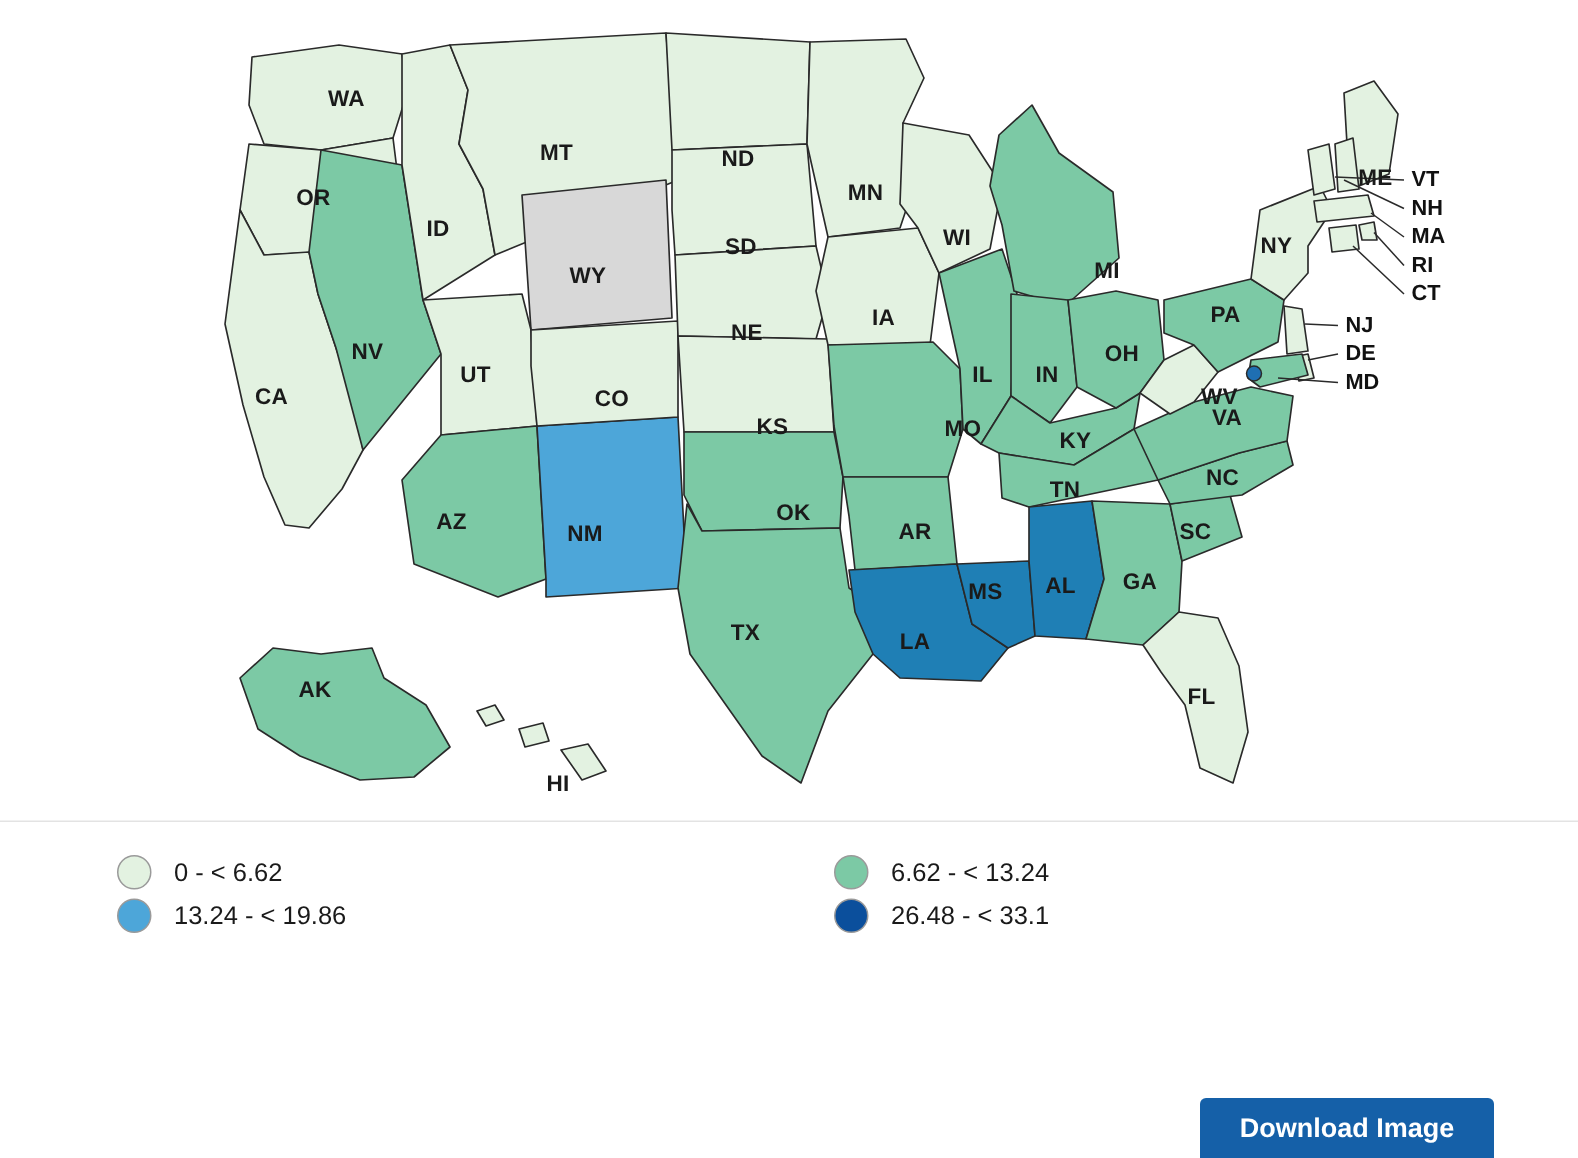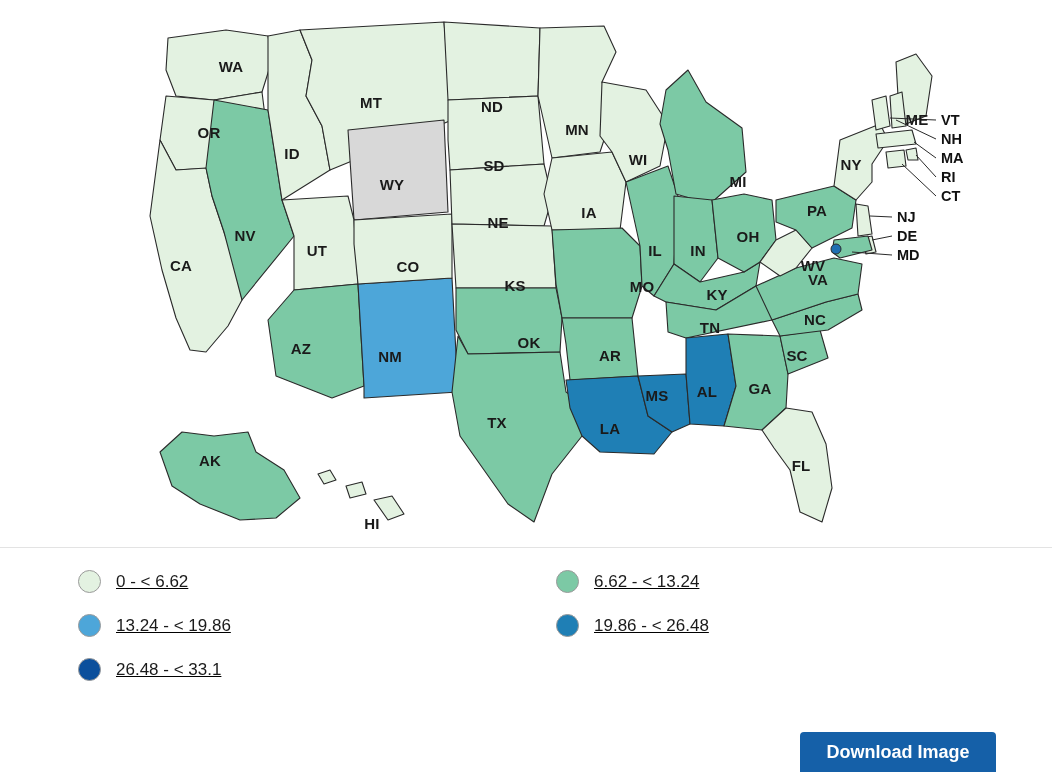--- a/index.html
+++ b/index.html
@@ -65,22 +65,21 @@
   }
   #legend-title {
     font-size: 18.5px;
     font-weight: bold;
     color: #1a1a1a;
     margin-bottom: 22px;
   }
   #legend-items {
     display: grid;
     grid-template-columns: 478px 478px;
-    row-gap: 21px;
-    text-decoration: underline;
+    row-gap: 6px;
   }
   .legend-item {
     display: flex;
     align-items: center;
     gap: 15px;
   }
   .legend-swatch {
     width: 23px; height: 23px;
     border-radius: 50%;
     border: 1px solid #9a9a9a;
@@ -248,24 +247,20 @@
         </div>
         <div class="legend-item">
           <span class="legend-swatch" style="background: rgb(124, 201, 165);"></span>
           <span class="legend-label">6.62 - &lt; 13.24</span>
         </div>
         <div class="legend-item">
           <span class="legend-swatch" style="background: rgb(77, 166, 217);"></span>
           <span class="legend-label">13.24 - &lt; 19.86</span>
         </div>
         <div class="legend-item">
-          <span class="legend-swatch" style="background: rgb(31, 127, 181);"></span>
-          <span class="legend-label">19.86 - &lt; 26.48</span>
-        </div>
-        <div class="legend-item">
           <span class="legend-swatch" style="background: rgb(11, 79, 156);"></span>
           <span class="legend-label">26.48 - &lt; 33.1</span>
         </div>
       </div>
   </div>
 
   <button id="download-button">Download Image</button>
 </div>
 
 </body></html>

